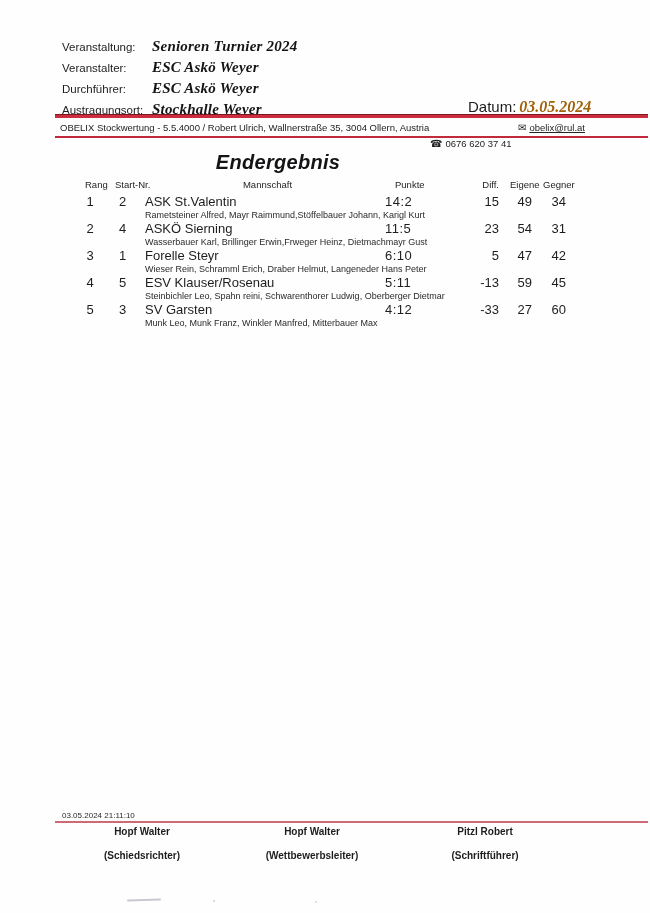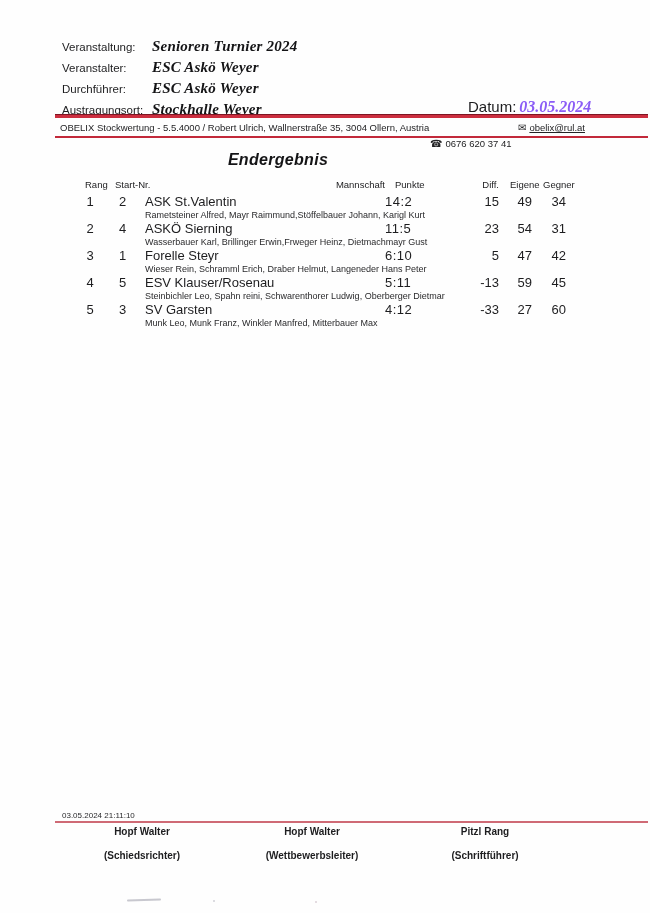--- a/index.html
+++ b/index.html
@@ -18,21 +18,21 @@
   .meta-value{
     font-family:"Liberation Serif", serif;
     font-weight:bold;font-style:italic;
     font-size:15px;letter-spacing:0.2px;color:#141416;
   }
   .date-block{position:absolute;left:468px;top:98px;display:flex;align-items:baseline;}
   .date-label{font-size:15px;}
   .date-value{
     font-family:"Liberation Serif", serif;
     font-weight:bold;font-style:italic;
-    font-size:16px;margin-left:3px;color:#8b5cf6;
+    font-size:16px;margin-left:3px;color:#a16207;
   }
   
   .rule-top{
     position:absolute;left:55px;top:114px;width:593px;height:4px;
     background:linear-gradient(#7e1522 35%, #cc2e3f 35%);
   }
   .rule-mid{
     position:absolute;left:55px;top:136px;width:593px;height:2px;
     background:#c2293a;
   }
@@ -43,31 +43,31 @@
   
   .contact-line{position:absolute;left:60px;top:122px;width:580px;font-size:9.5px;color:#232325;}
   .contact-phone{position:absolute;left:370px;top:16px;}
   .contact-email{position:absolute;left:458px;top:0;}
   .contact-email a{color:#232325;text-decoration:underline;}
   .glyph{font-size:10px;margin-right:3px;}
   
   .doc-title{
     position:absolute;left:0;top:151px;width:556px;
     text-align:center;
-    font-size:16px;font-weight:bold;font-style:italic;
+    font-size:20px;font-weight:bold;font-style:italic;
     letter-spacing:0.3px;color:#141416;
   }
   
   .results{position:absolute;left:75px;top:179px;width:492px;}
   .grid7{display:grid;grid-template-columns:30px 35px 245px 40px 75px 33px 34px;}
   .results-header{font-size:9.5px;height:16px;color:#1d1d1f;}
   .hcell{white-space:nowrap;margin-left:10px;}
   .hcell.c0{text-align:center;}
   .hcell.c1{text-align:center;}
-  .hcell.c2{text-align:right;}
+  .hcell.c2{text-align:center;}
   .hcell.c3{text-align:right;padding-right:1px;}
   .hcell.c4{text-align:right;padding-right:1px;}
   .hcell.c5{text-align:right;padding-right:1px;}
   .hcell.c6{text-align:right;padding-right:1px;}
   .result-row{height:27px;}
   .result-row-main{font-size:13px;line-height:14px;height:14px;}
   .cell{white-space:nowrap;}
   .cell.c0{text-align:center;}
   .cell.c1{text-align:center;}
   .cell.c2{text-align:left;padding-left:5px;}
@@ -212,21 +212,21 @@
           <div class="players">Munk Leo, Munk Franz, Winkler Manfred, Mitterbauer Max</div>
         </div>
       </div>
   </div>
 
   <div class="timestamp">03.05.2024 21:11:10</div>
   <div class="rule-footer"></div>
 
   <div class="sig-col sig-name sig-x1">Hopf Walter</div>
   <div class="sig-col sig-name sig-x2">Hopf Walter</div>
-  <div class="sig-col sig-name sig-x3">Pitzl Rang</div>
+  <div class="sig-col sig-name sig-x3">Pitzl Robert</div>
 
   <div class="sig-col sig-role sig-x1">(Schiedsrichter)</div>
   <div class="sig-col sig-role sig-x2">(Wettbewerbsleiter)</div>
   <div class="sig-col sig-role sig-x3">(Schriftführer)</div>
 
   <div class="smudge"></div>
   <div class="dot1"></div>
   <div class="dot2"></div>
 </div>
 

